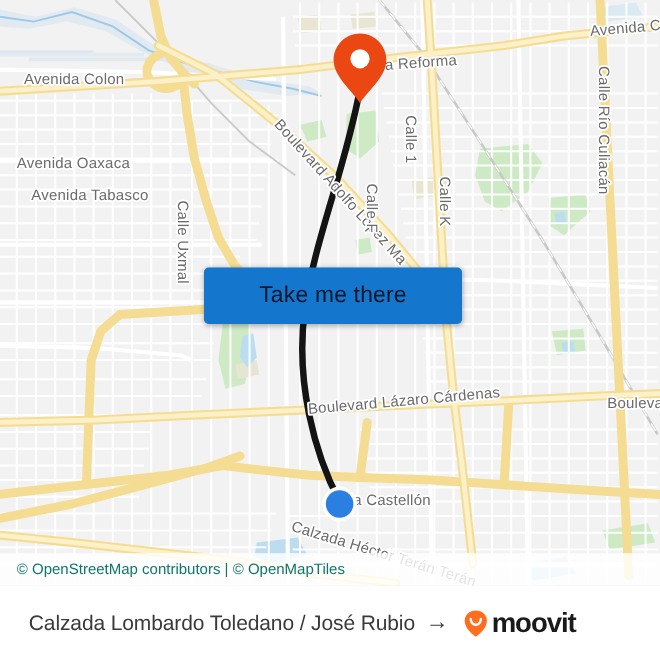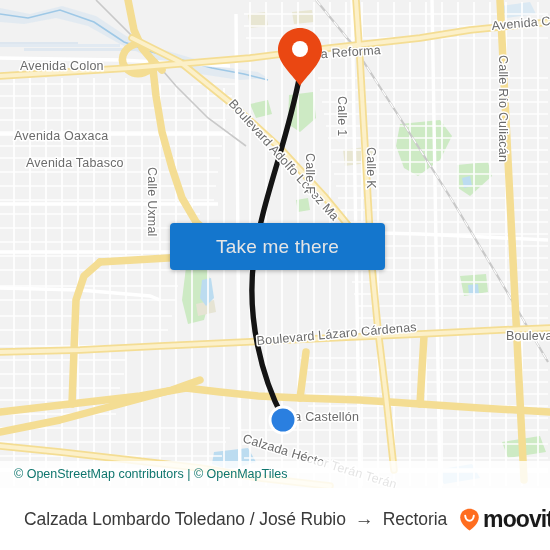--- a/index.html
+++ b/index.html
@@ -48,21 +48,21 @@
   
   #take-me-there {
     position: absolute;
     left: 170px;
     top: 223px;
     width: 215px;
     height: 47px;
     background: #1476cd;
     border: none;
     border-radius: 4px;
-    color: #e5e5e5;
+    color: #0f172a;
     font-size: 19px;
     font-family: "Liberation Sans", sans-serif;
     letter-spacing: 0.2px;
     cursor: pointer;
     box-shadow: 0 1px 4px rgba(0,0,0,0.30);
     padding: 0;
     line-height: 47px;
     text-align: center;
   }
 
@@ -378,21 +378,20 @@
     <button id="take-me-there">Take me there</button>
 
     <div id="attribution">© OpenStreetMap contributors | © OpenMapTiles</div>
 
   </div>
 
   <div id="footer">
     <div id="route-title">
       <span>Calzada Lombardo Toledano / José Rubio</span>
       <span id="route-arrow">→</span>
-      <span>Rectoria</span>
     </div>
 
     <div id="brand">
       <svg width="25" height="25" viewBox="0 0 24 24">
         <path d="M12 1.6 C6.9 1.6 3.1 5.2 3.1 9.9 C3.1 15.6 8.6 20.4 12 22.6
                  C15.4 20.4 20.9 15.6 20.9 9.9 C20.9 5.2 17.1 1.6 12 1.6 Z" fill="#ff6d1f"></path>
         <path d="M7.9 8.4 C8.2 11.4 10 13.1 12 13.1 C14 13.1 15.8 11.4 16.1 8.4" fill="none" stroke="#ffffff" stroke-width="1.9" stroke-linecap="round"></path>
       </svg>
       <span id="brand-wordmark">moovit</span>
     </div>

